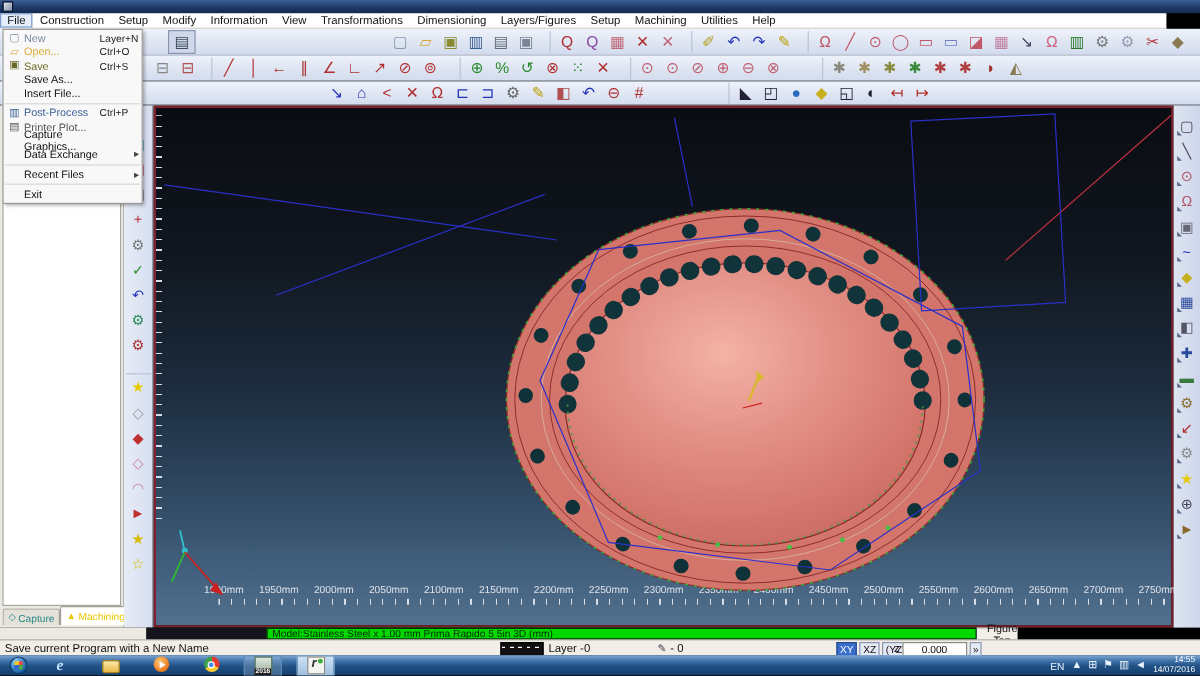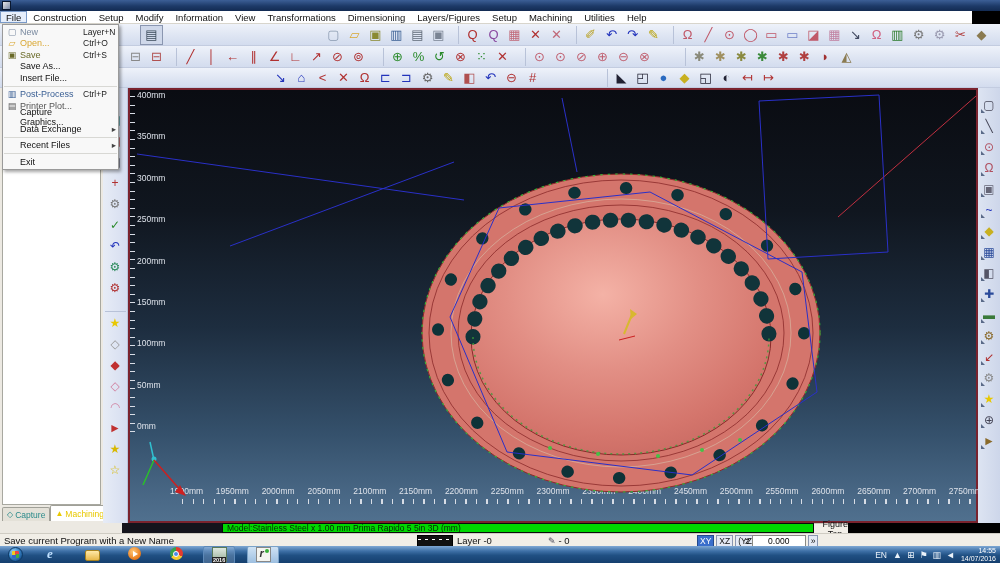--- a/index.html
+++ b/index.html
@@ -281,32 +281,20 @@
       <span class="tbicon" style="color: rgb(192, 48, 48);">◆</span>
       <span class="tbicon" style="color: rgb(208, 128, 160);">◇</span>
       <span class="tbicon" style="color: rgb(208, 128, 160);">◠</span>
       <span class="tbicon" style="color: rgb(192, 48, 48);">►</span>
       <span class="tbicon" style="color: rgb(216, 184, 0);">★</span>
       <span class="tbicon" style="color: rgb(216, 184, 0);">☆</span>
     </div>
 
 <div id="viewport">
   <div class="yticks"></div>
-  <div class="ylabels">
-
-  <span>400mm</span>
-        <span>350mm</span>
-        <span>300mm</span>
-        <span>250mm</span>
-        <span>200mm</span>
-        <span>150mm</span>
-        <span>100mm</span>
-        <span>50mm</span>
-        <span>0mm</span>
-      </div>
   <div class="xticks"></div>
   <div class="xlabels">
 
   <span>1900mm</span>
         <span>1950mm</span>
         <span>2000mm</span>
         <span>2050mm</span>
         <span>2100mm</span>
         <span>2150mm</span>
         <span>2200mm</span>

